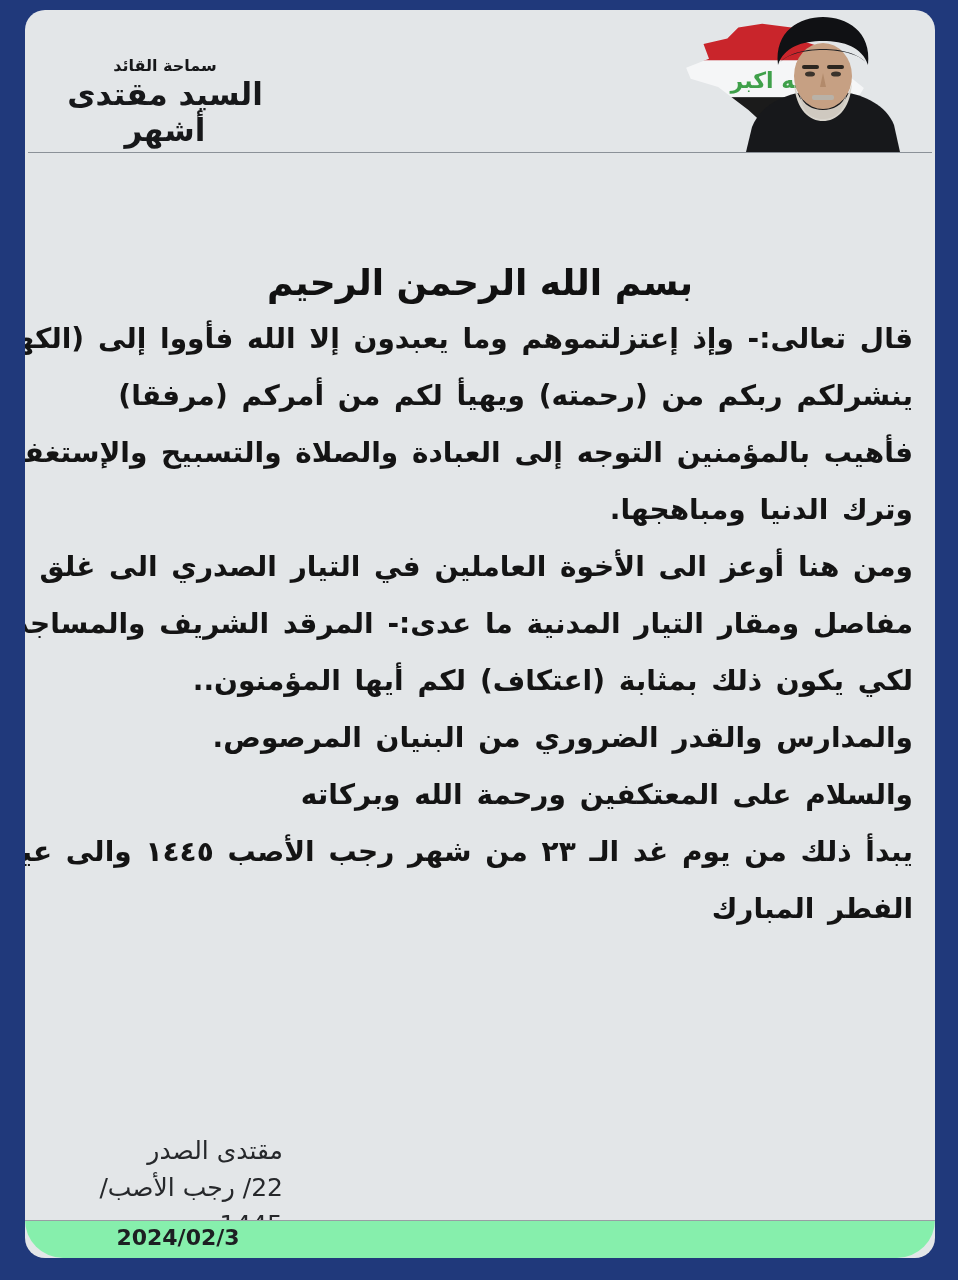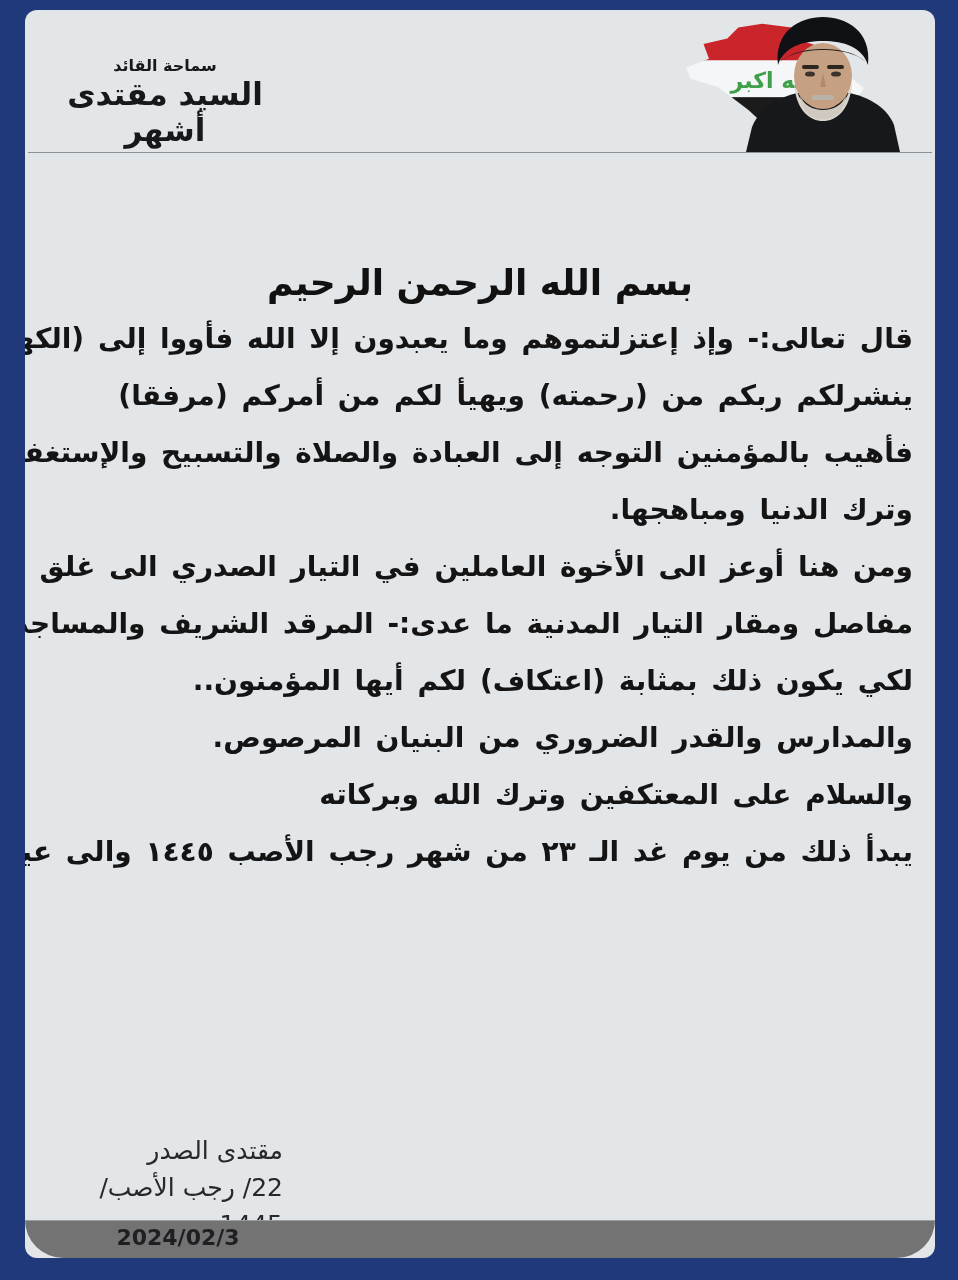--- a/index.html
+++ b/index.html
@@ -3,21 +3,21 @@
 <meta charset="utf-8">
 <style>
   html,body{margin:0;padding:0;}
   body{
     width:958px;height:1280px;position:relative;overflow:hidden;
     background:#20397b;
     font-family:"DejaVu Sans",sans-serif;
   }
   .page{
     position:absolute;left:25px;top:10px;width:910px;height:1248px;
-    background:#e3e6e8;border-radius:12px;overflow:hidden;
+    background:#e3e6e8;border-radius:20px;overflow:hidden;
   }
   
   .calligraphy{
     position:absolute;left:20px;top:46px;width:240px;text-align:center;
     color:#17181a;direction:rtl;
   }
   .calligraphy .small{font-size:16px;font-weight:bold;letter-spacing:.5px;margin-bottom:2px;}
   .calligraphy .large{font-size:31px;font-weight:bold;line-height:1.15;}
   .flag-map{position:absolute;left:653px;top:12px;width:194px;height:110px;}
   .portrait{position:absolute;left:715px;top:3px;width:166px;height:139px;}
@@ -37,21 +37,21 @@
   }
   .statement .line{height:57px;line-height:57px;white-space:nowrap;}
   
   .signature{
     position:absolute;left:18px;top:1122px;width:240px;text-align:right;
     direction:rtl;color:#26282b;font-size:25px;line-height:37px;
   }
   
   .footer-strip{
     position:absolute;left:0;right:0;bottom:0;height:37px;
-    background:#737373;border-top:1px solid #989ea4;
+    background:#86efac;border-top:1px solid #989ea4;
     border-radius:0 0 44px 44px;
   }
   .footer-date{
     position:absolute;left:78px;width:150px;top:4px;text-align:center;
     font-size:22px;font-weight:bold;color:#1d1f22;direction:ltr;
   }
 </style>
 </head>
 <body>
 
@@ -107,22 +107,23 @@
 
   <div class="statement">
     <div class="line">قال تعالى:- وإذ إعتزلتموهم وما يعبدون إلا الله فأووا إلى (الكهف)</div>
     <div class="line">ينشرلكم ربكم من (رحمته) ويهيأ لكم من أمركم (مرفقا)</div>
     <div class="line">فأهيب بالمؤمنين التوجه إلى العبادة والصلاة والتسبيح والإستغفار</div>
     <div class="line">وترك الدنيا ومباهجها.</div>
     <div class="line">ومن هنا أوعز الى الأخوة العاملين في التيار الصدري الى غلق</div>
     <div class="line">مفاصل ومقار التيار المدنية ما عدى:- المرقد الشريف والمساجد</div>
     <div class="line">لكي يكون ذلك بمثابة (اعتكاف) لكم أيها المؤمنون..</div>
     <div class="line">والمدارس والقدر الضروري من البنيان المرصوص.</div>
-    <div class="line">والسلام على المعتكفين وترك الله وبركاته</div>
+    <div class="line">والسلام على المعتكفين ورحمة الله وبركاته</div>
     <div class="line">يبدأ ذلك من يوم غد الـ ٢٣ من شهر رجب الأصب ١٤٤٥ والى عيد</div>
+    <div class="line">الفطر المبارك</div>
   </div>
 
   <div class="signature">
     <div>مقتدى الصدر</div>
     <div>22/ رجب الأصب/ 1445</div>
   </div>
 
   <div class="footer-strip">
     <div class="footer-date">2024/02/3</div>
   </div>

